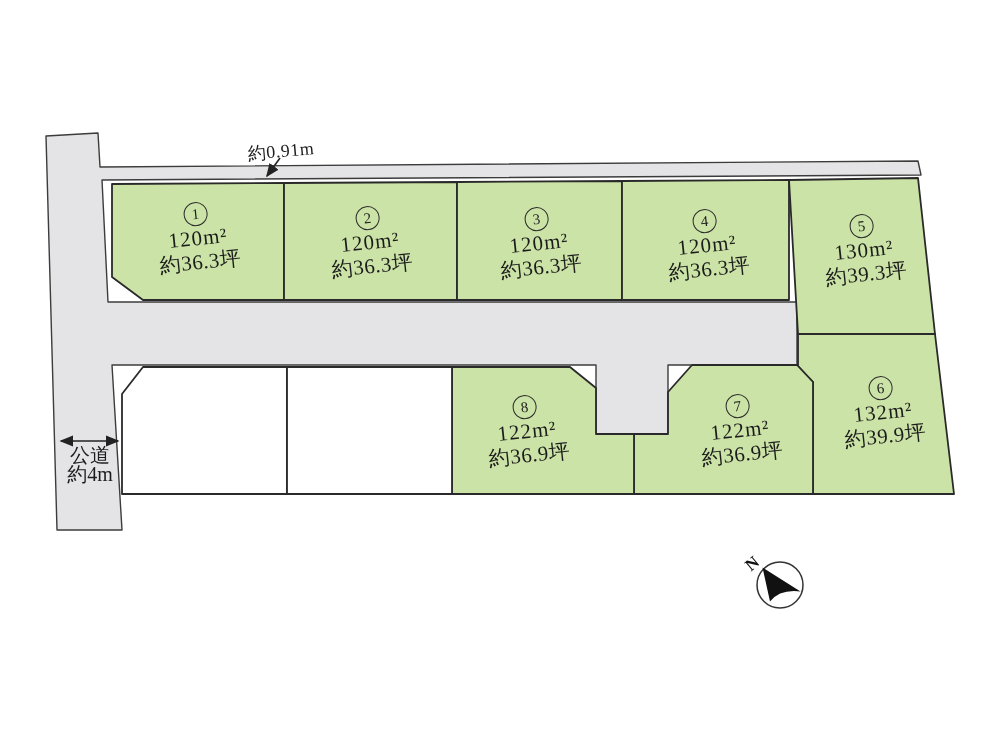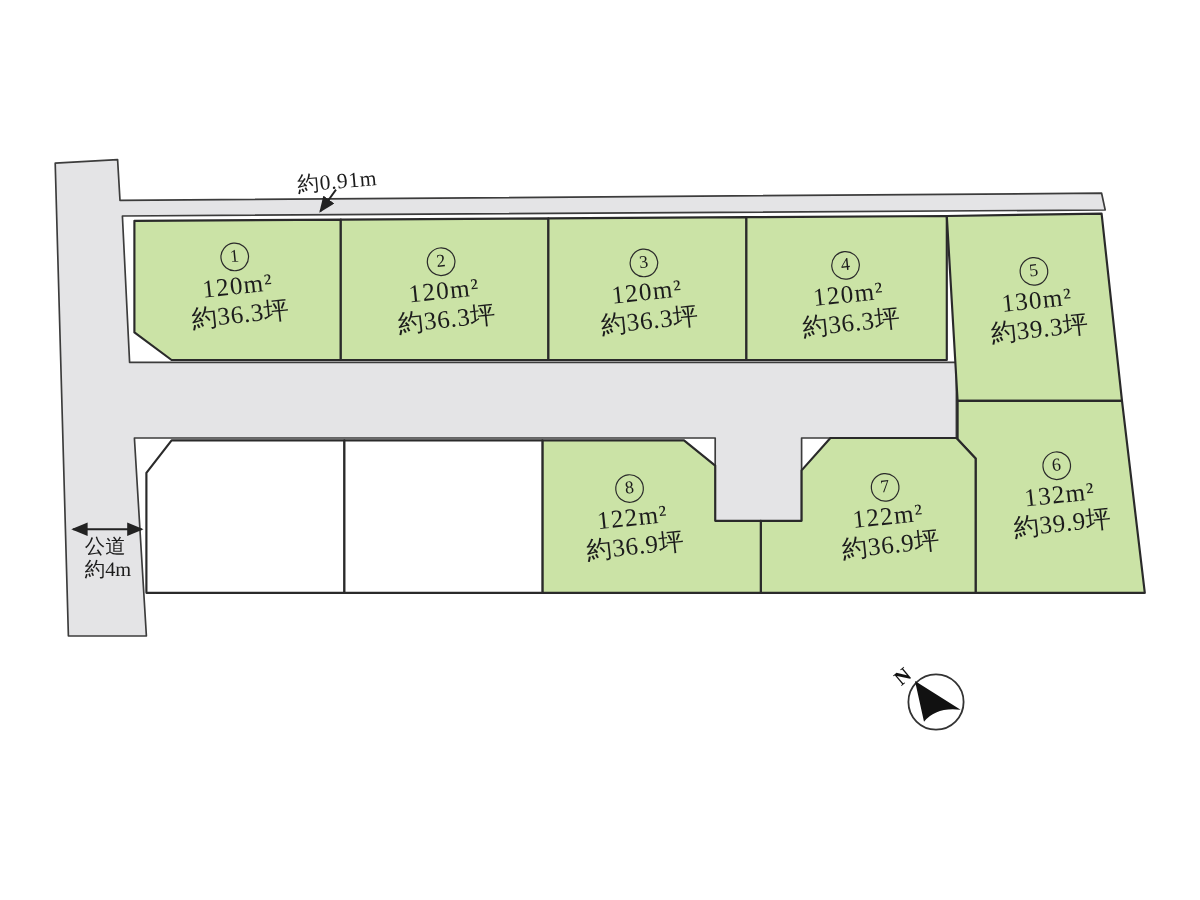--- a/index.html
+++ b/index.html
@@ -38,22 +38,22 @@
     z-index:2;
   }
   #setback-label{
     left:281px;top:151px;
     transform:translate(-50%,-50%) rotate(-5deg);
     font-size:18px;letter-spacing:0.5px;
   }
   #road-width-label{
     left:90px;top:465px;
     transform:translate(-50%,-50%);
-    font-size:17px;line-height:19px;
-    text-align:left;
+    font-size:20px;line-height:19px;
+    text-align:center;
   }
 </style>
 </head>
 <body>
 
 <div id="canvas">
 
   <svg id="plan-svg" width="1000" height="750" viewBox="0 0 1000 750">
     <defs>
       <marker id="arrow" markerWidth="9" markerHeight="7" refX="7.5" refY="3.5" orient="auto-start-reverse">

